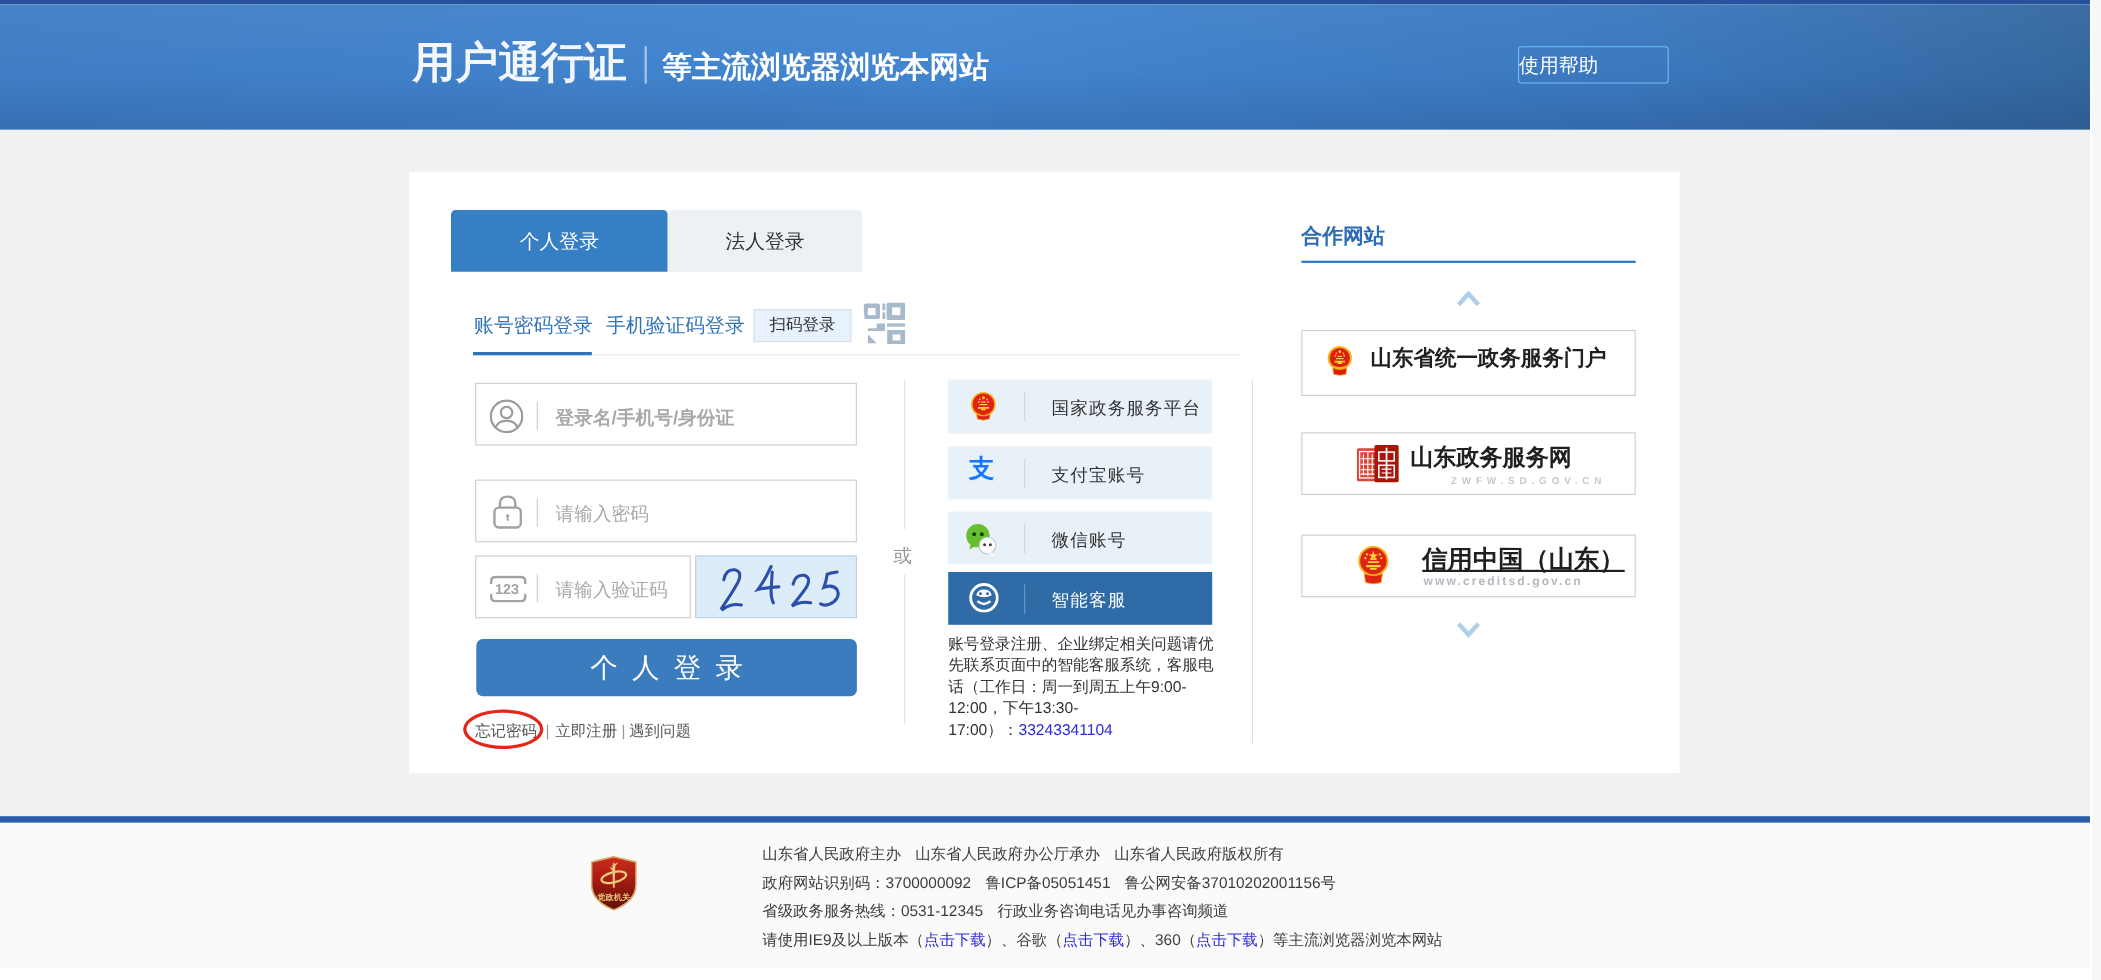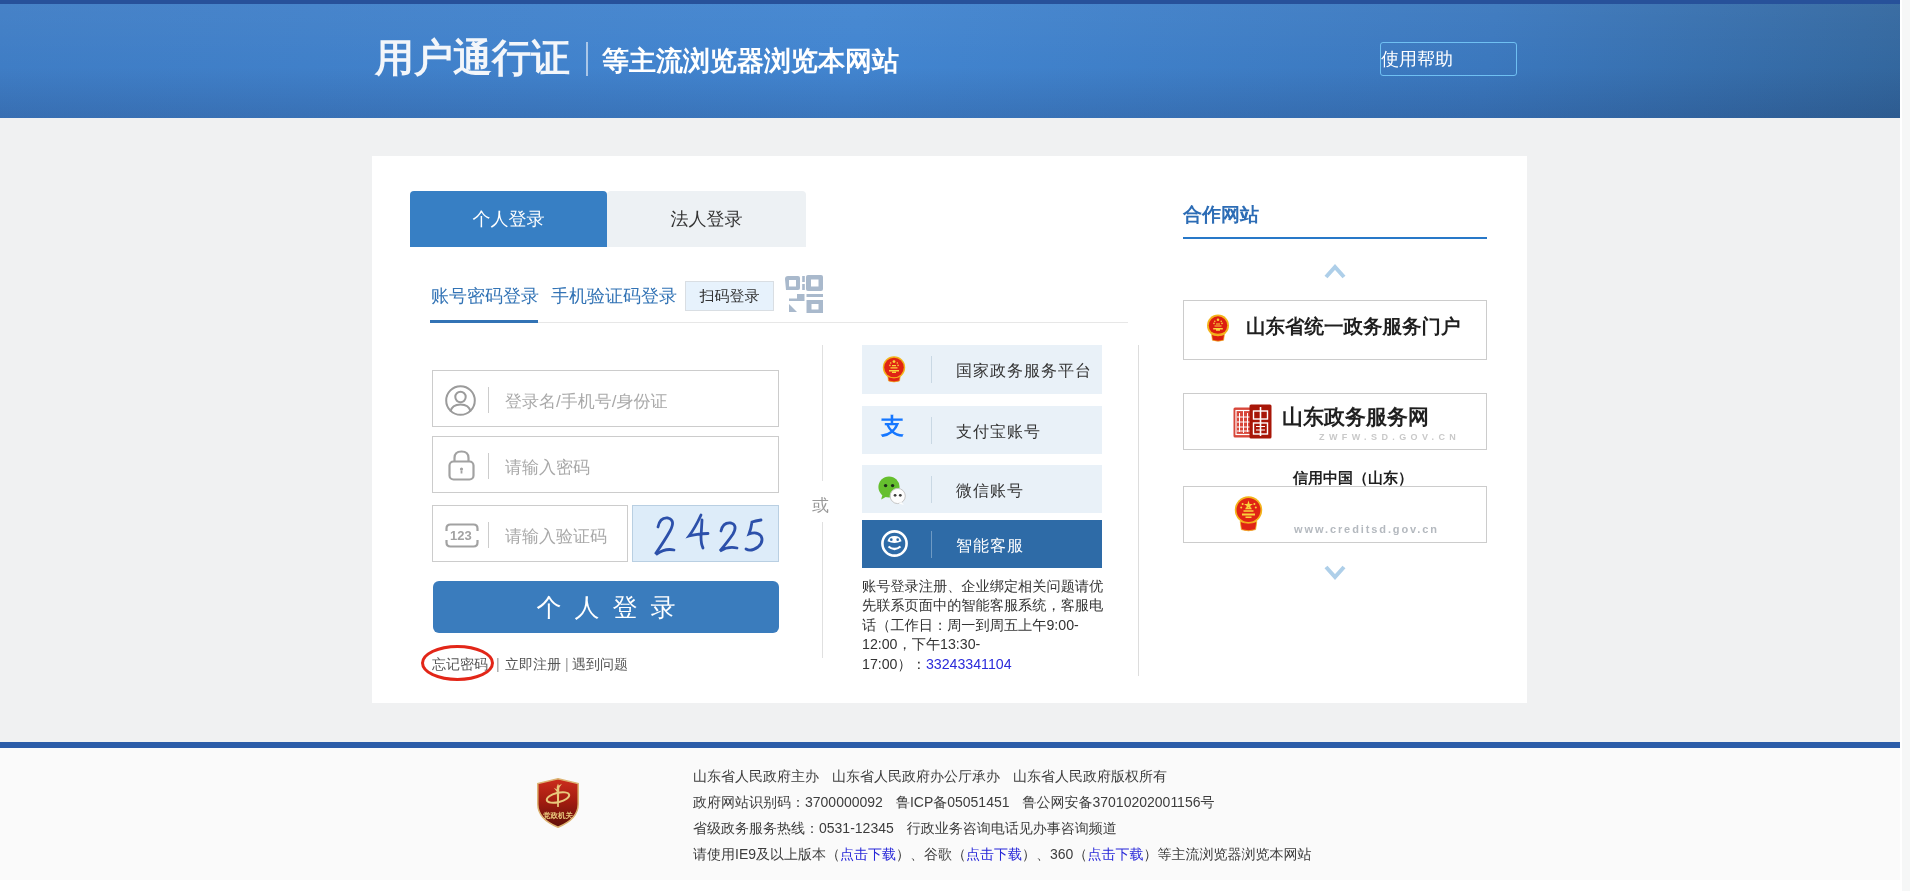--- a/index.html
+++ b/index.html
@@ -16,31 +16,31 @@
   #hdiv { left:586px; top:42px; width:2px; height:34px; background:rgba(255,255,255,.55); }
   #hsub { left:602px; top:48px; font-size:27px; line-height:27px; font-weight:bold; color:#fff; }
   #helpbtn { left:1380px; top:42px; width:137px; height:34px; border:1px solid #6fc0f2; border-radius:3px;
     color:#fff; font-size:18px; text-align:left; line-height:32px; }
   
   #bodyarea { left:0; top:118px; width:1900px; height:624px; background:#f0f1f2; }
   #card { left:372px; top:156px; width:1155px; height:547px; background:#fff; }
   
   .tab { top:191px; width:197px; height:56px; font-size:18px; text-align:center; line-height:56px; }
   #tab1 { left:410px; background:#377fc4; color:#fff; border-radius:4px 4px 0 0; }
-  #tab2 { left:607px; width:199px; background:#edf1f4; color:#333; border-radius:4px 4px 0 0; }
+  #tab2 { left:607px; width:177px; background:#edf1f4; color:#333; border-radius:4px 4px 0 0; }
   
   #st1 { left:431px; top:287px; font-size:18px; line-height:18px; color:#3273b5; }
   #st2 { left:551px; top:287px; font-size:18px; line-height:18px; color:#3273b5; }
   #scanbtn { left:685px; top:281px; width:89px; height:30px; background:#e7f2fc; border:1px solid #d9dee3;
     font-size:15px; color:#333; text-align:center; line-height:28px; }
   #subline { left:430px; top:322px; width:698px; height:1px; background:#e7e7e7; }
   #subactive { left:430px; top:320px; width:108px; height:3px; background:#3273b5; }
   
   .inp { left:432px; width:347px; height:57px; border:1px solid #ccc; background:#fff; }
-  #inp1 { top:370px; } #inp2 { top:436px; }
+  #inp1 { top:348px;font-weight:bold; } #inp2 { top:436px; }
   #inp3 { top:505px; width:196px; }
   .ph { position:absolute; left:72px; top:19px; font-size:17px; color:#a9a9a9; }
   .icondiv { position:absolute; left:55px; top:16px; width:1px; height:26px; background:#ccc; }
   #captcha { left:632px; top:505px; width:147px; height:57px; background:#ddecf9; border:1px solid #b9cfe2; }
   
   #loginbtn { left:433px; top:581px; width:346px; height:52px; background:#3a7cbd; border-radius:6px;
     color:#fff; font-size:25px; text-align:center; line-height:52px; letter-spacing:13px; text-indent:13px; }
   
   #links { left:432px; top:656px; font-size:14px; color:#555; height:18px; width:220px; }
   #links span { position:absolute; top:0; white-space:nowrap; }
@@ -71,21 +71,21 @@
   #pline { left:1183px; top:237px; width:304px; height:2px; background:#2878c8; }
   .pcard { left:1183px; width:304px; border:1px solid #ccc; background:#fff; }
   #pc1 { top:300px; height:60px; }
   #pc2 { top:393px; height:57px; }
   #pc3 { top:486px; height:57px; }
   
   .pctext { font-weight:bold; color:#1f1f1f; }
   #pc1t { left:1246px; top:317px; font-size:19.5px; line-height:20px; font-family:"Liberation Serif",serif; }
   #pc2t { left:1282px; top:406px; font-size:21px; line-height:22px; }
   #pc2s { left:1319px; top:432px; font-size:9px; font-weight:bold; color:#c9c9c9; letter-spacing:4.4px; font-family:"Liberation Sans",sans-serif; }
-  #pc3t { left:1293px; top:468px; font-size:15px; line-height:20px; }
+  #pc3t { left:1293px; top:498px; font-size:23px; line-height:20px;text-decoration:underline; }
   #pc3s { left:1294px; top:523px; font-size:11px; font-weight:bold; color:#b4b9bf; letter-spacing:1.9px; font-family:"Liberation Sans",sans-serif; }
   
   #fbar { left:0; top:742px; width:1900px; height:6px; background:#2b5ca8; }
   #footer { left:0; top:748px; width:1900px; height:132px; background:#fafafa; }
   #ftext { left:693px; top:763px; font-size:14px; color:#3c3c3c; line-height:26px; }
   #ftext .dl { color:#2727d8; }
   #ftext .g { margin-right:13px; }
   
   #sbar { left:1900px; top:0; width:10px; height:891px; background:#f6f7f7; border-left:2px solid #fff; }
 </style>

